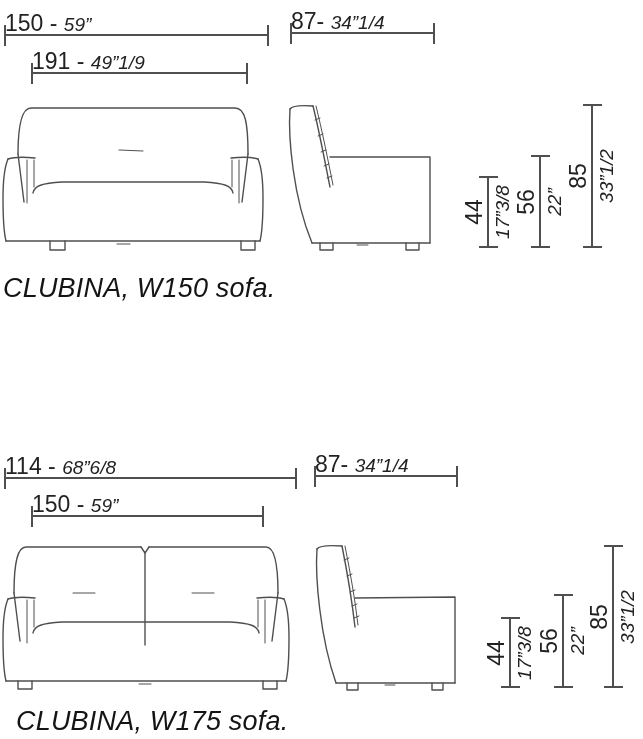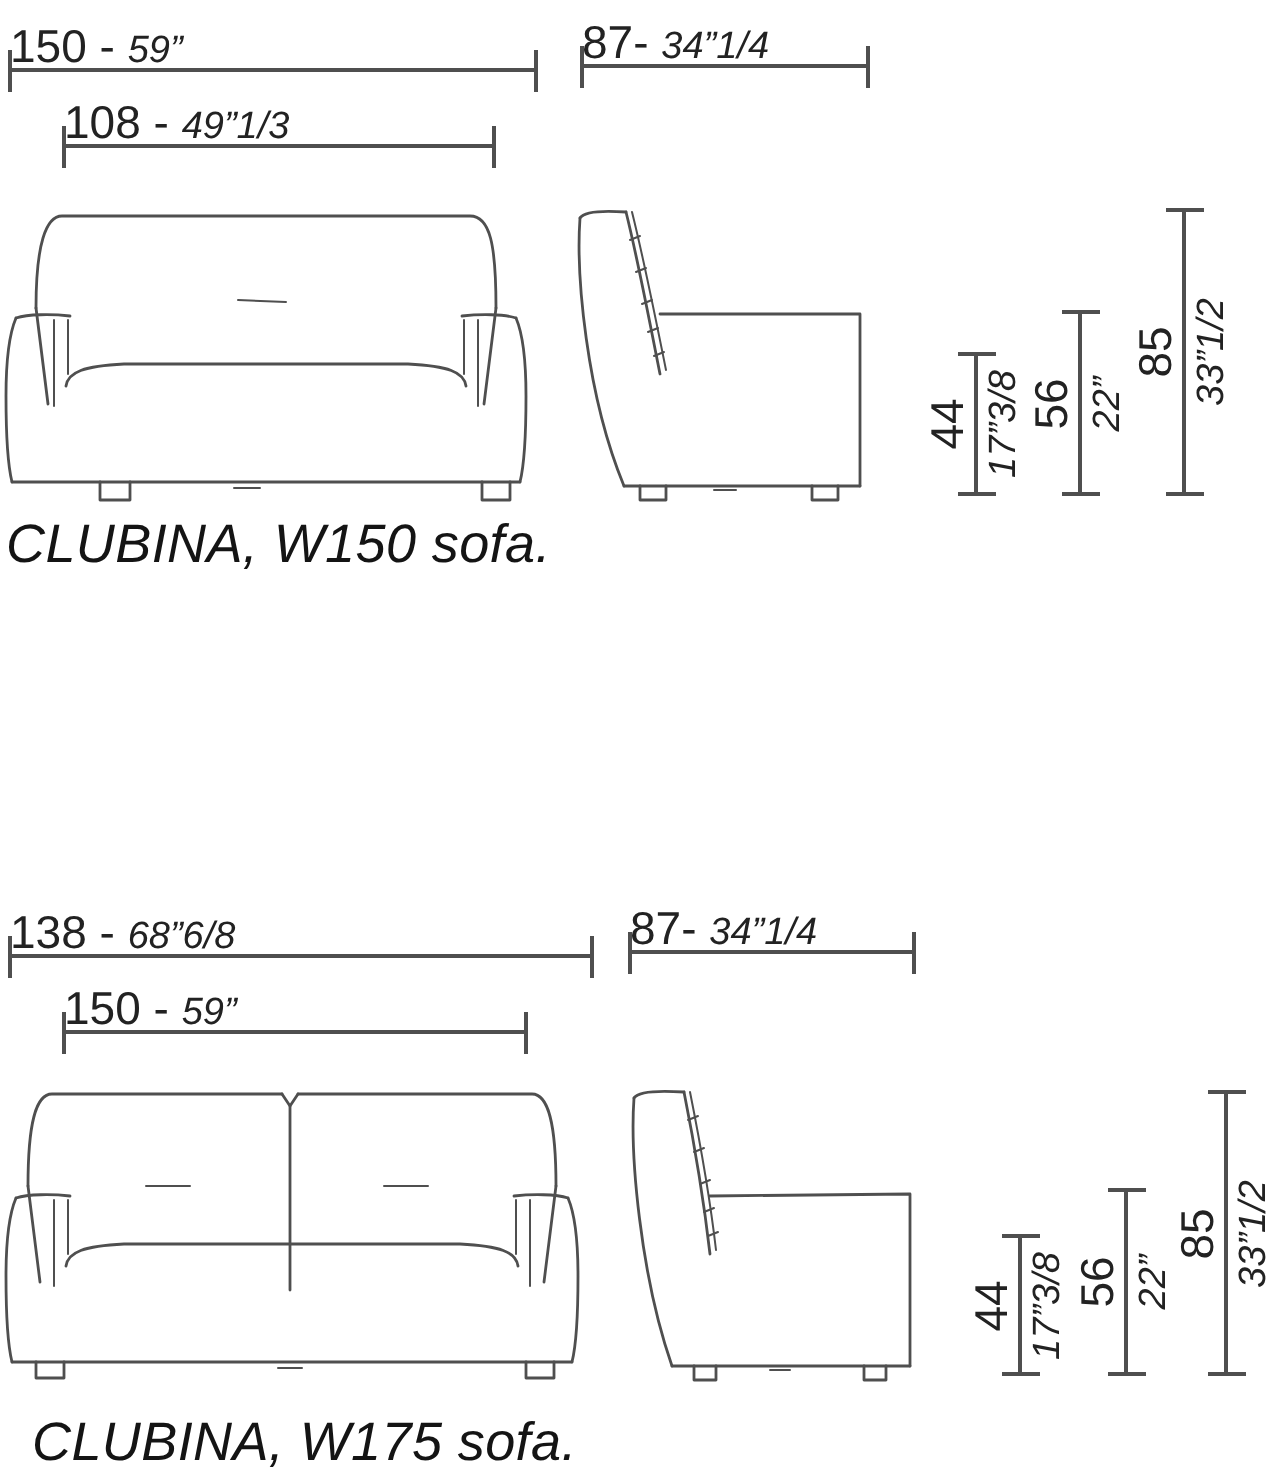--- a/index.html
+++ b/index.html
@@ -55,21 +55,21 @@
   <section>
 
     <div class="hdim" style="left:5px;top:35px;width:263px">
       <div class="hdim-label"><span class="cm">150</span><span class="sep"> - </span><span class="inch">59”</span></div>
       <div class="hline"></div>
       <div class="tick left"></div>
       <div class="tick right"></div>
     </div>
 
     <div class="hdim" style="left:32px;top:73px;width:215px">
-      <div class="hdim-label"><span class="cm">108</span><span class="sep"> - </span><span class="inch">49”1/3</span></div>
+      <div class="hdim-label"><span class="cm">191</span><span class="sep"> - </span><span class="inch">49”1/9</span></div>
       <div class="hline"></div>
       <div class="tick left"></div>
       <div class="tick right"></div>
     </div>
 
     <div class="hdim" style="left:291px;top:33px;width:143px">
       <div class="hdim-label"><span class="cm">87</span><span class="sep">- </span><span class="inch">34”1/4</span></div>
       <div class="hline"></div>
       <div class="tick left"></div>
       <div class="tick right"></div>
@@ -131,27 +131,27 @@
       <div class="vinch">22”</div>
     </div>
     <div class="vdim" style="left:592px;top:105px;height:142px">
       <div class="vline"></div>
       <div class="vtick top"></div>
       <div class="vtick bottom"></div>
       <div class="vcm">85</div>
       <div class="vinch">33”1/2</div>
     </div>
 
-    <div class="caption" style="left:3px;top:256px">CLUBINA, W150 sofa.</div>
+    <div class="caption" style="left:3px;top:272px">CLUBINA, W150 sofa.</div>
   </section>
 
   <section>
 
     <div class="hdim" style="left:5px;top:478px;width:291px">
-      <div class="hdim-label"><span class="cm">138</span><span class="sep"> - </span><span class="inch">68”6/8</span></div>
+      <div class="hdim-label"><span class="cm">114</span><span class="sep"> - </span><span class="inch">68”6/8</span></div>
       <div class="hline"></div>
       <div class="tick left"></div>
       <div class="tick right"></div>
     </div>
 
     <div class="hdim" style="left:32px;top:516px;width:231px">
       <div class="hdim-label"><span class="cm">150</span><span class="sep"> - </span><span class="inch">59”</span></div>
       <div class="hline"></div>
       <div class="tick left"></div>
       <div class="tick right"></div>

